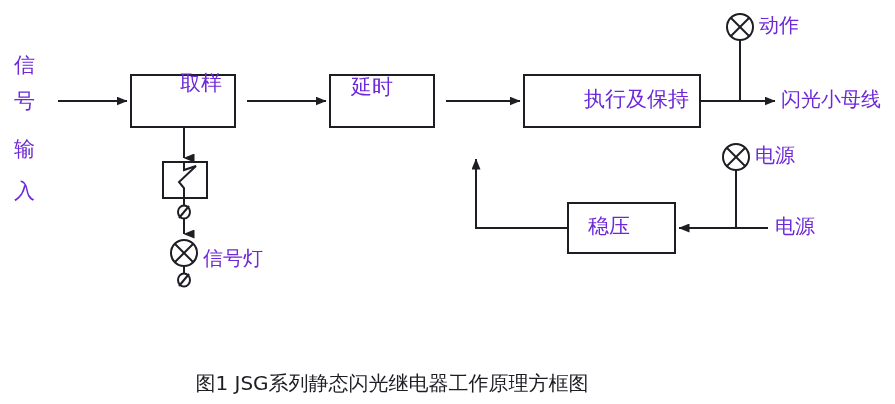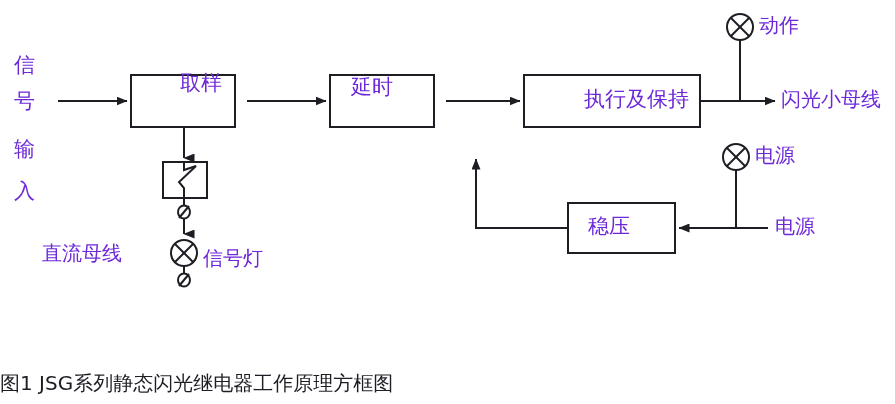--- a/index.html
+++ b/index.html
@@ -38,20 +38,21 @@
     font-size: 20px;
   }
   .vert-char {
     font-size: 21px;
   }
   .caption {
     position: absolute;
     left: 0;
     top: 370px;
     width: 784px;
+    text-align: center;
     font-size: 20px;
     color: #1d1d24;
     font-family: "DejaVu Sans", sans-serif;
   }
 </style>
 </head>
 <body>
 
 <div id="page">
 
@@ -117,21 +118,20 @@
   <div class="lbl vert-char" style="left:14px; top:56px;">信</div>
   <div class="lbl vert-char" style="left:14px; top:92px;">号</div>
   <div class="lbl vert-char" style="left:14px; top:140px;">输</div>
   <div class="lbl vert-char" style="left:14px; top:182px;">入</div>
 
   <div class="lbl box-label" style="left:152px; top:74px;margin-left:28px;">取样</div>
   <div class="lbl box-label" style="left:351px; top:78px;">延时</div>
   <div class="lbl box-label" style="left:584px; top:90px;">执行及保持</div>
   <div class="lbl box-label" style="left:588px; top:217px;">稳压</div>
 
-  <div class="lbl side-label" style="left:42px; top:245px;">直流母线</div>
 
   <div class="lbl side-label" style="left:203px; top:242px;margin-top:8px;">信号灯</div>
   <div class="lbl side-label" style="left:759px; top:17px;">动作</div>
   <div class="lbl side-label" style="left:755px; top:147px;">电源</div>
 
   <div class="lbl side-label" style="left:781px; top:91px;">闪光小母线</div>
   <div class="lbl side-label" style="left:775px; top:218px;">电源</div>
 
   <div class="caption">图1  JSG系列静态闪光继电器工作原理方框图</div>
 

